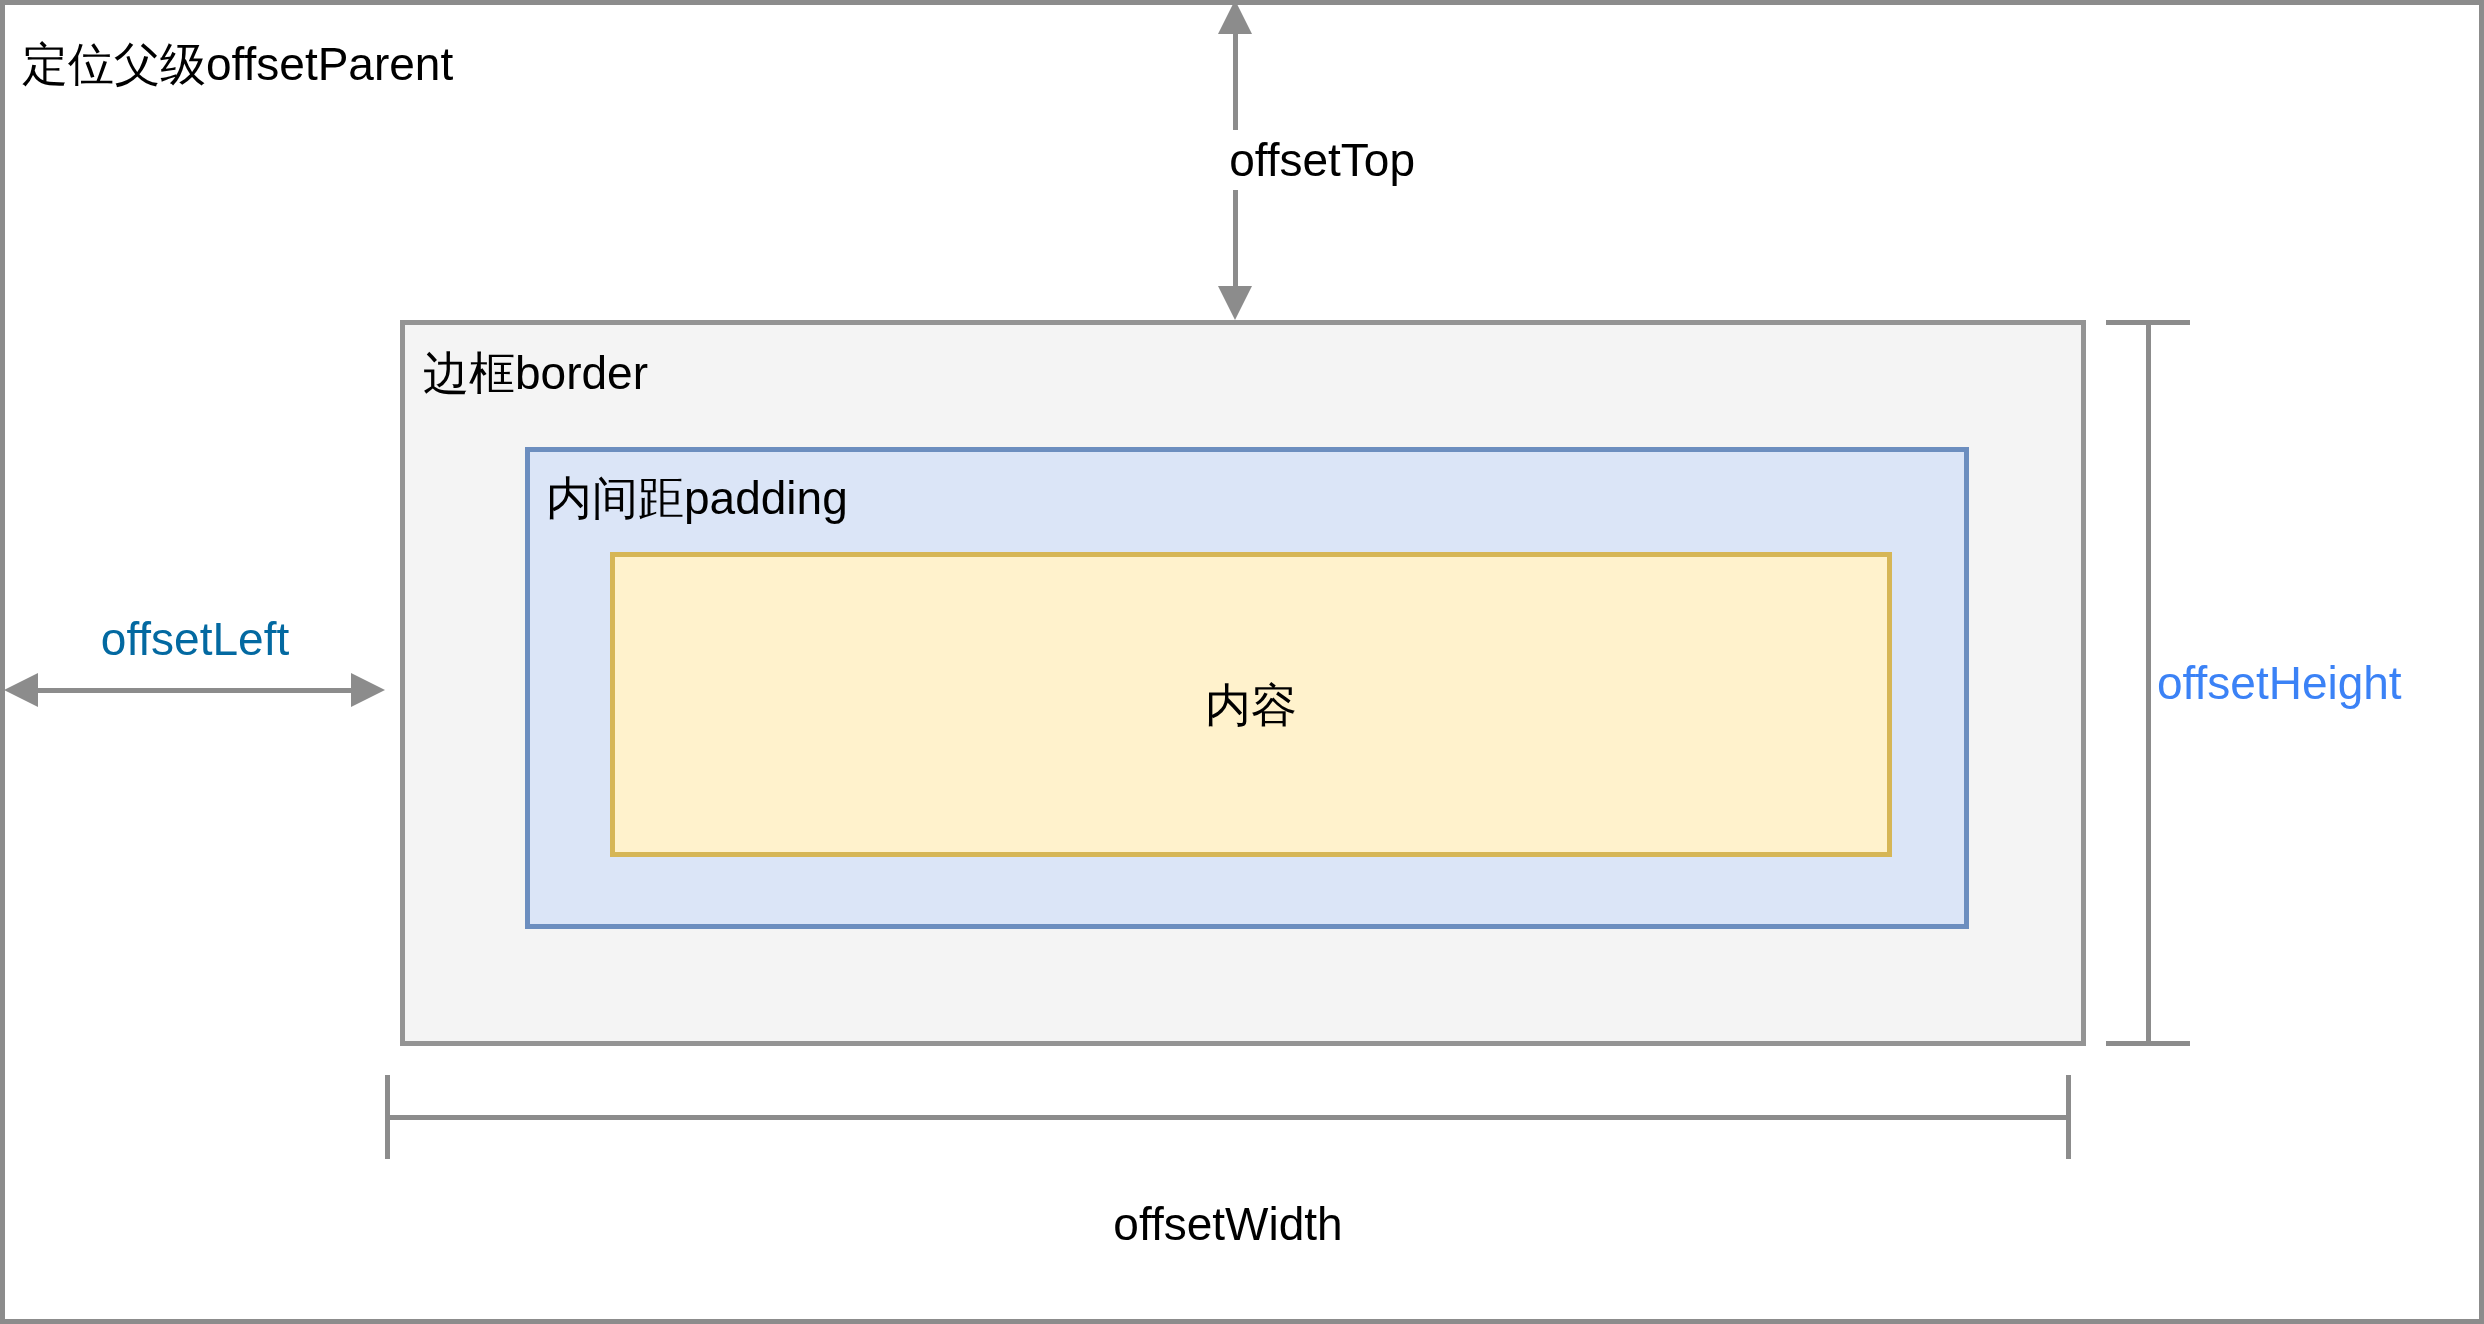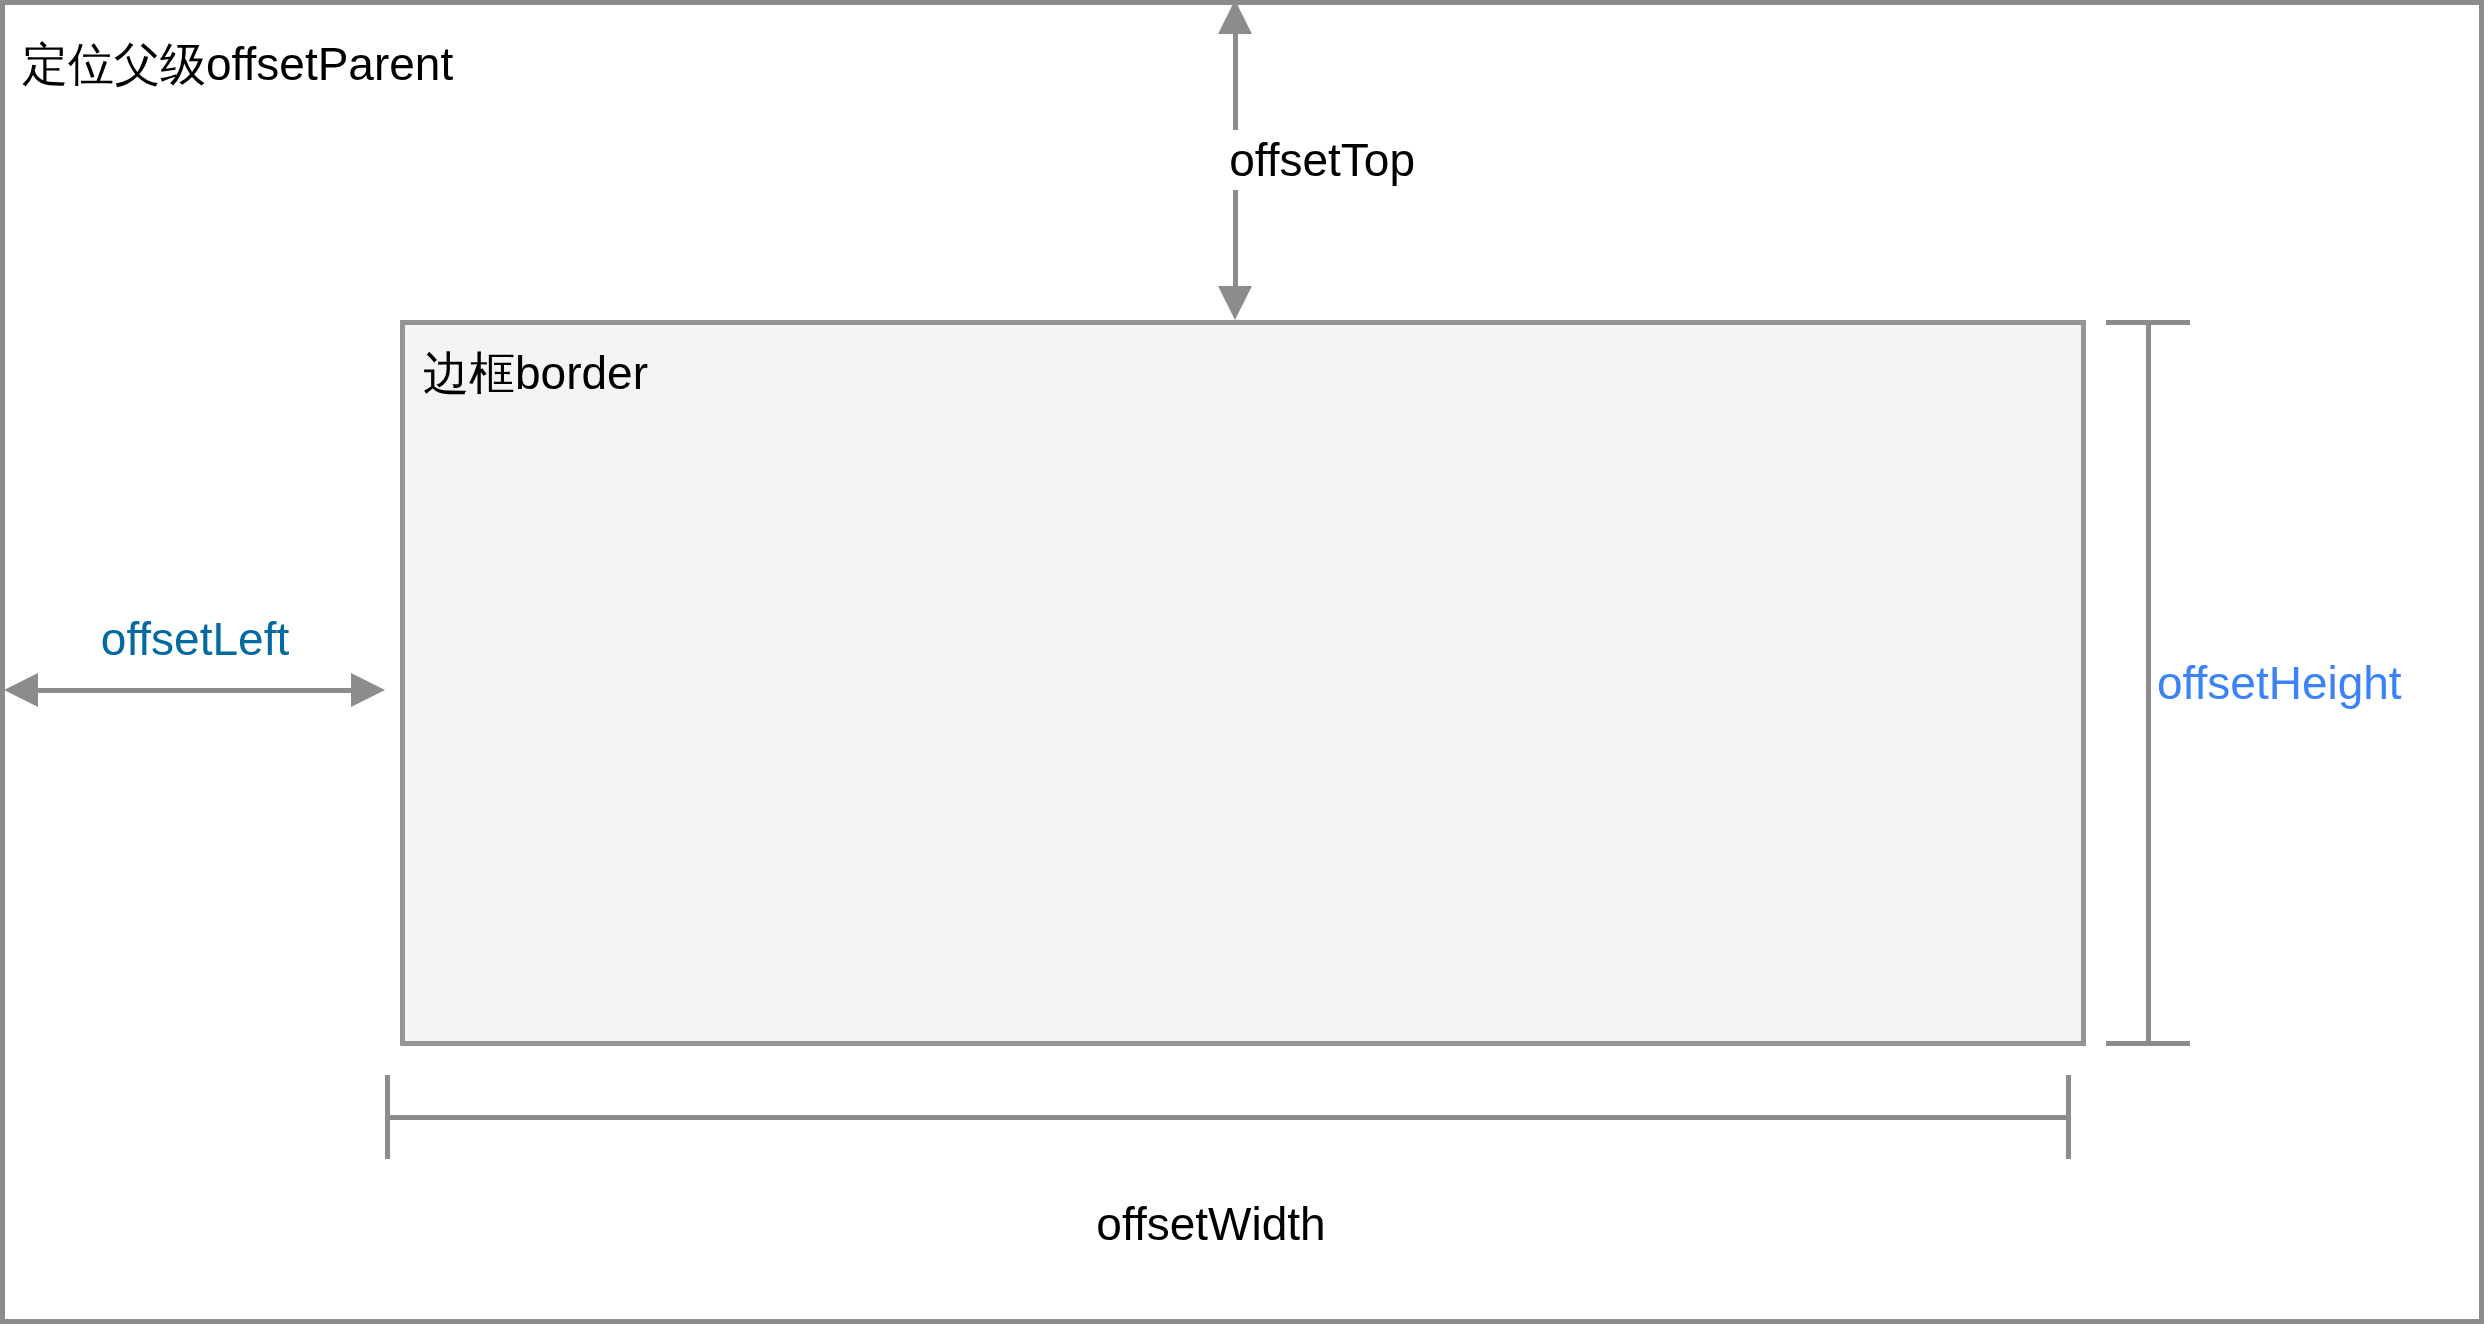--- a/index.html
+++ b/index.html
@@ -279,21 +279,21 @@
   .ow-stem {
     position: absolute;
     left: 0px;
     top: 40px;
     width: 1686px;
     height: 5px;
     background: #8c8c8c;
   }
   .offset-width-label {
     position: absolute;
-    left: 368px;
+    left: 385px;
     top: 1196px;
     width: 1686px;
     text-align: center;
     font-size: 46px;
     line-height: 56px;
     color: #000000;
     white-space: nowrap;
   }
 </style>
 </head>
@@ -301,20 +301,27 @@
 
 <div id="diagram-root">
 
   <div class="offset-parent-frame"></div>
 
   <div class="parent-title">定位父级offsetParent</div>
 
   <div class="border-box">
     <div class="border-box-label">边框border</div>
 
+    <div class="padding-box">
+      <div class="padding-box-label">内间距padding</div>
+
+      <div class="content-box">
+        <div class="content-box-label">内容</div>
+      </div>
+    </div>
   </div>
 
   <div class="offset-top-group">
     <div class="ot-head-up"></div>
     <div class="ot-line-upper"></div>
     <div class="ot-line-lower"></div>
     <div class="ot-head-down"></div>
   </div>
   <div class="offset-top-label">offsetTop</div>
 

